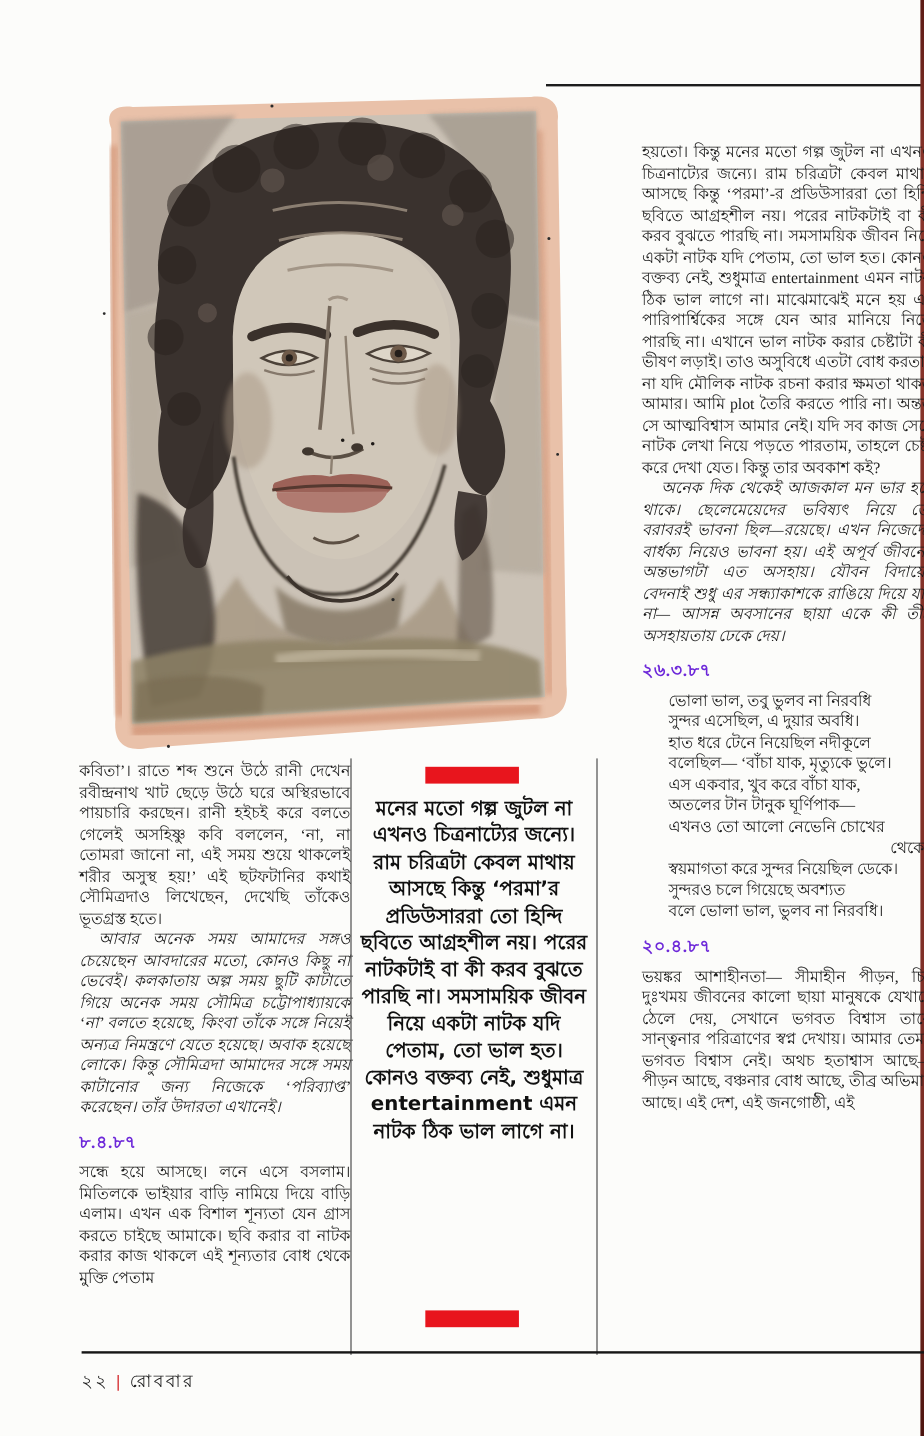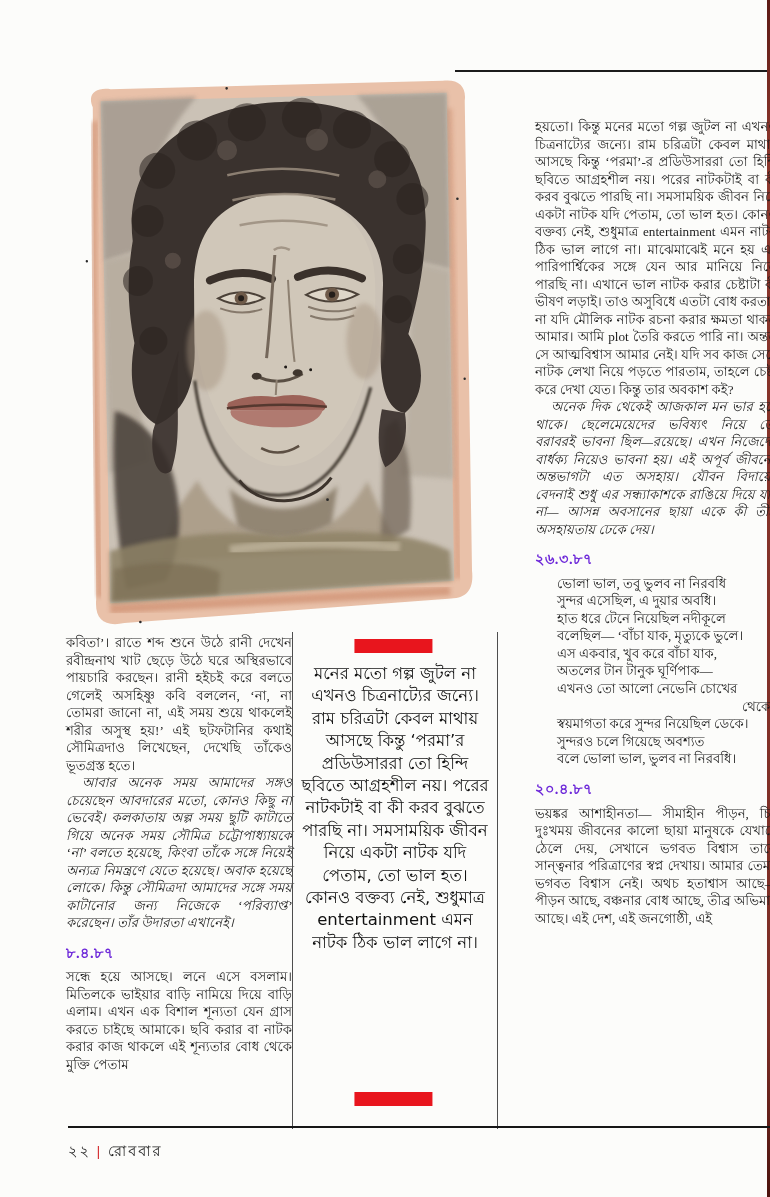--- a/index.html
+++ b/index.html
@@ -20,21 +20,21 @@
   .poem{margin-left:22px;}
   .poem div{line-height:17.6px;text-align:left;}
   .poem .r{text-align:right;}
   
   .quote-col{position:absolute;left:292px;top:632px;width:204px;height:497px;
              border-left:1px solid #4e4e4e;border-right:1px solid #4e4e4e;}
   .bar{position:absolute;left:50%;transform:translateX(-52%);width:78px;height:14px;background:#e8151d;}
   .bar-top{top:7px;}
   .bar-bottom{top:460px;}
   .quote-text{position:absolute;top:31px;left:7px;right:7px;text-align:center;
-              font-family:"DejaVu Sans","Liberation Sans",sans-serif;font-weight:normal;
+              font-family:"DejaVu Sans","Liberation Sans",sans-serif;font-weight:bold;
               font-size:16.5px;line-height:22.4px;color:#101010;}
   
   .footer{position:absolute;left:68px;top:1140px;font-size:14.5px;letter-spacing:2px;color:#1b1b1b;}
   .footer .sep{color:#d01317;padding:0 6px;font-weight:bold;}
   
   .portrait{position:absolute;left:78px;top:80px;width:396px;height:548px;transform:rotate(-.4deg);}
 </style>
 </head>
 <body>
 

